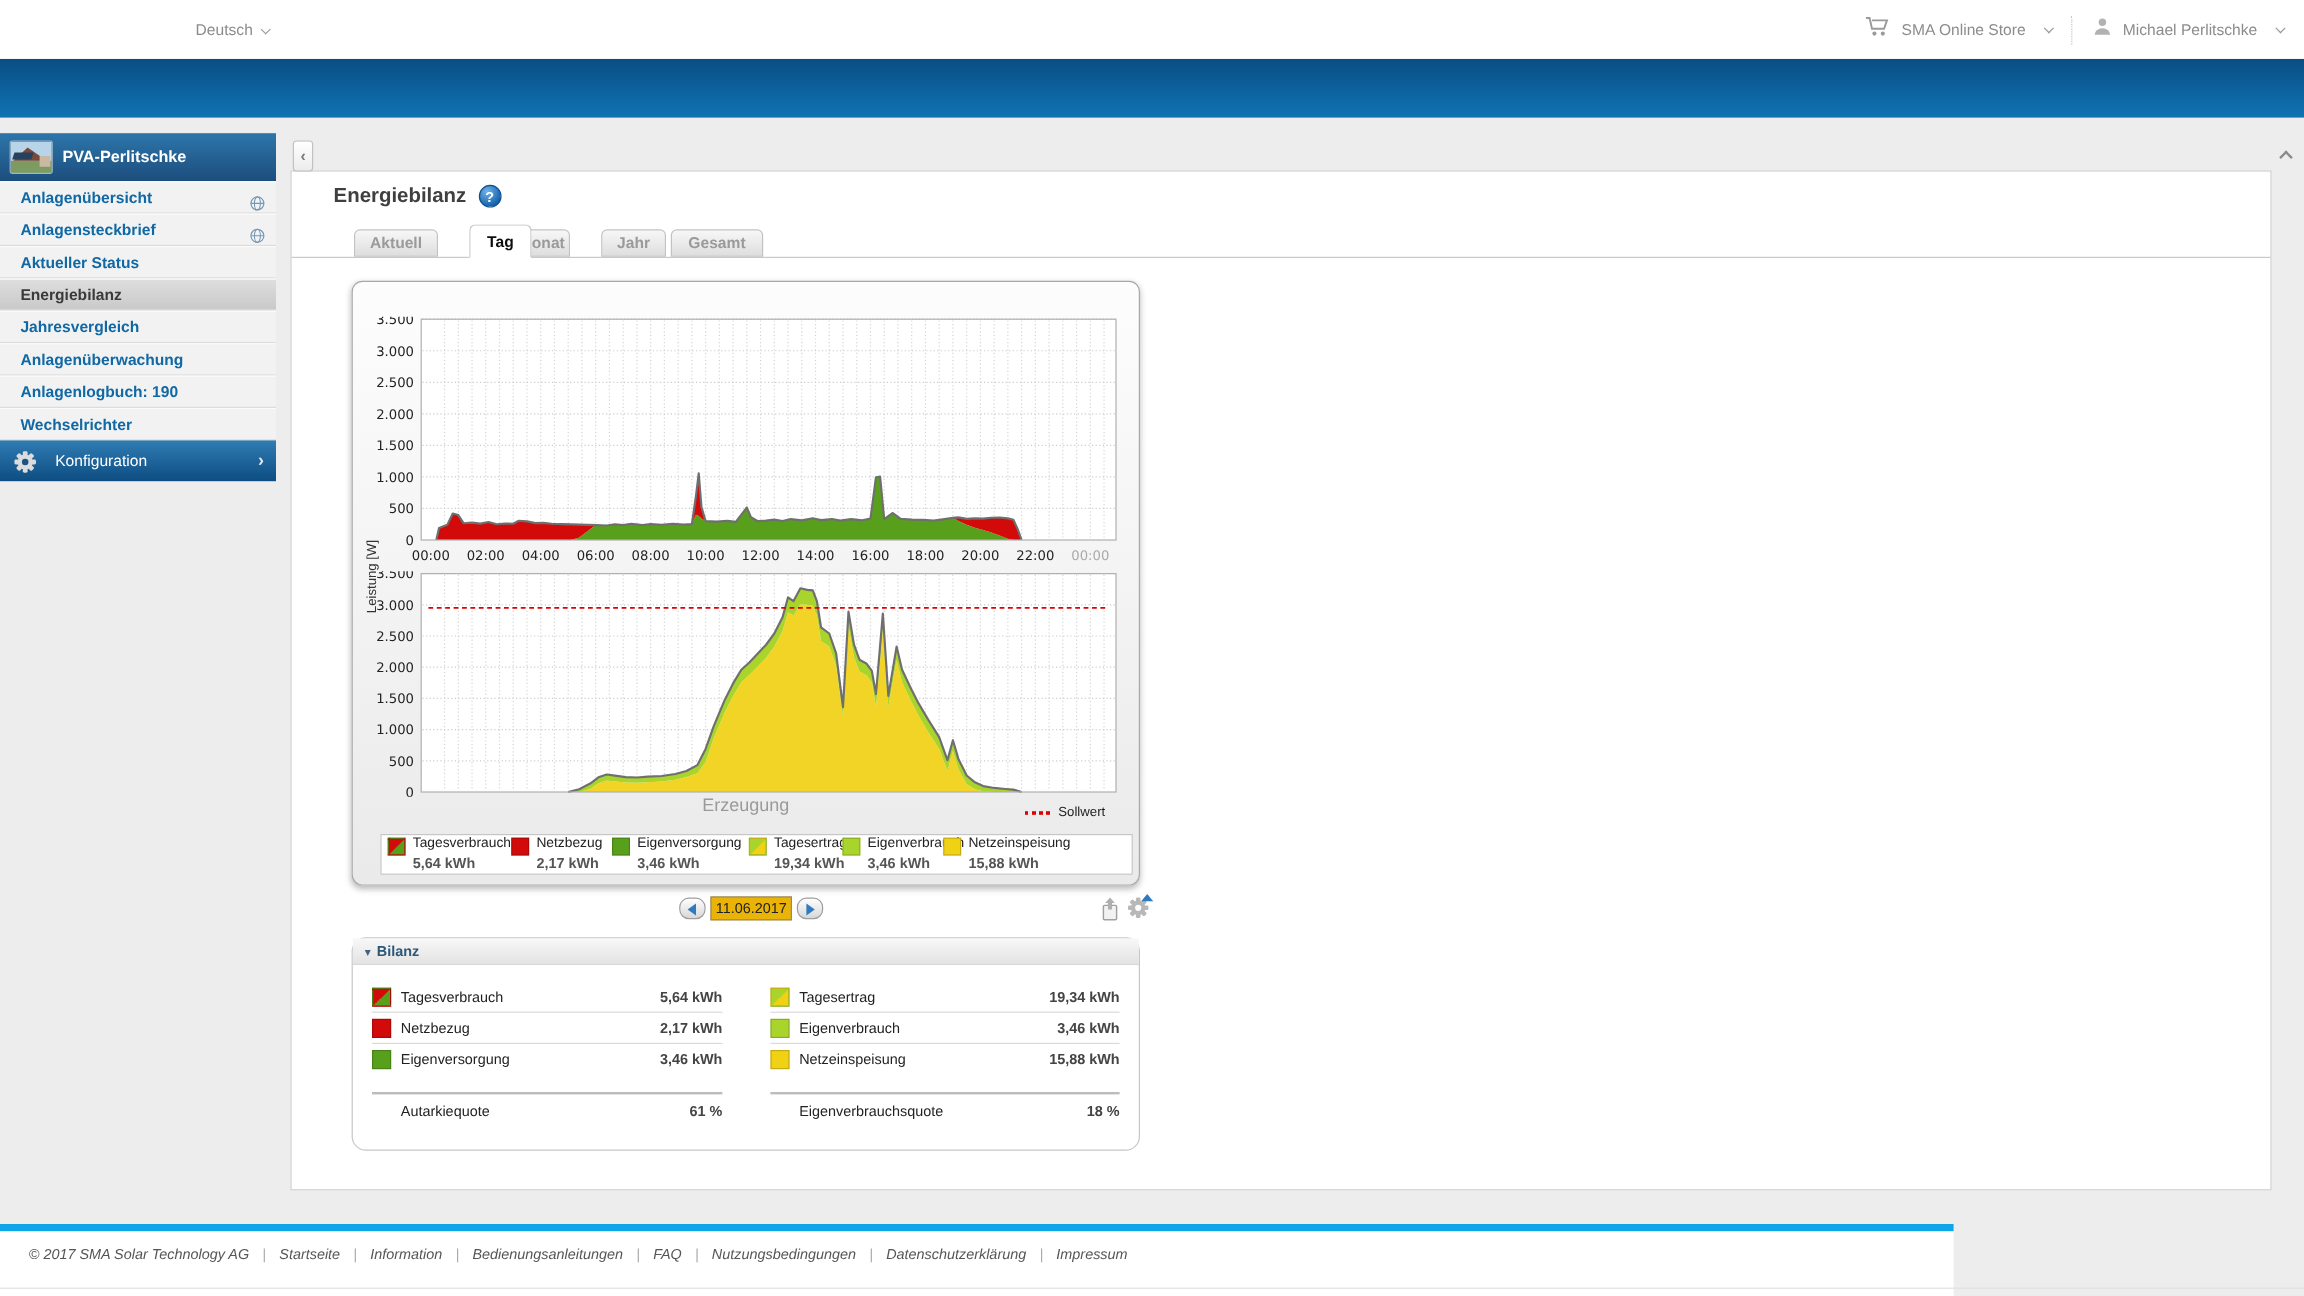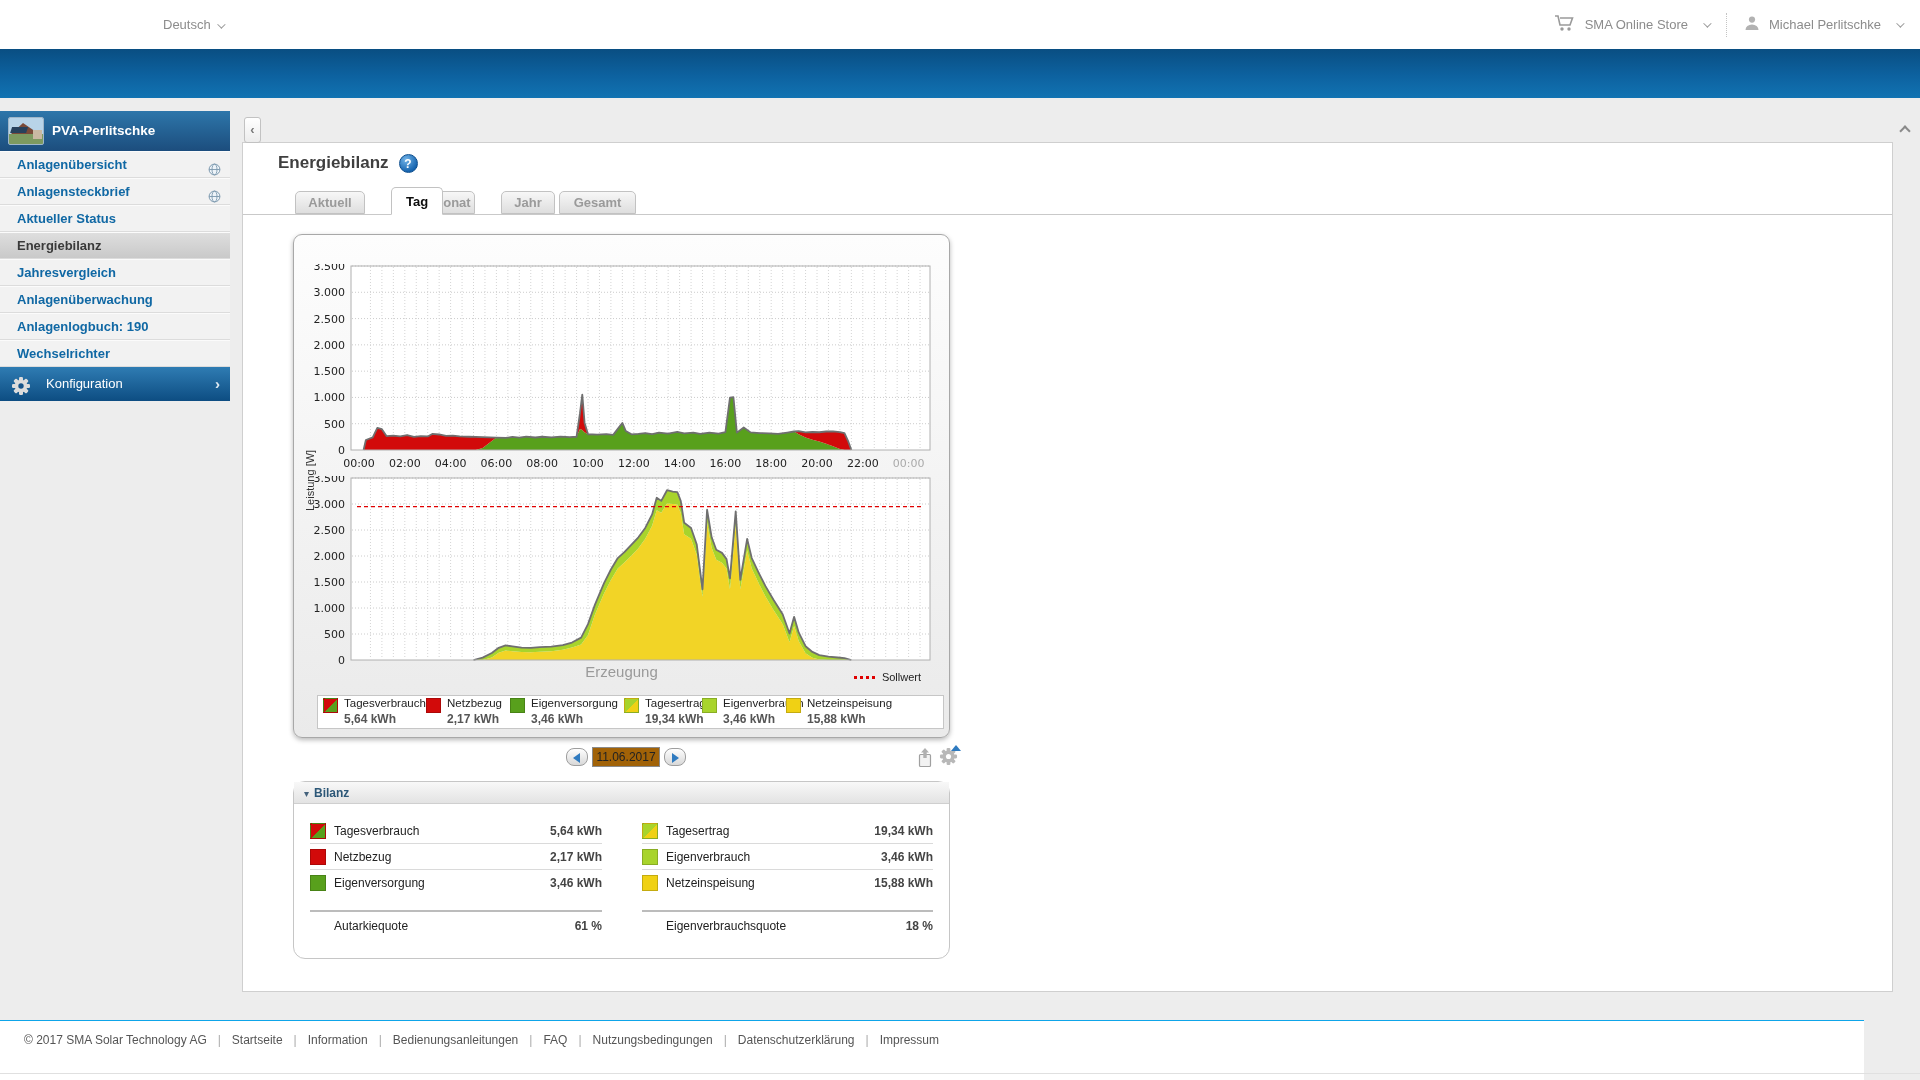--- a/index.html
+++ b/index.html
@@ -81,21 +81,21 @@
   
   .datebar { position:absolute; left:0; top:604px; width:760px; height:24px; }
   .nav-btn { position:absolute; top:1px; width:22px; height:18px; border:1px solid #9e9e9e; border-radius:8px;
              background:linear-gradient(#fefefe,#d8d8d8); cursor:pointer; }
   .nav-btn i { position:absolute; top:4px; width:0; height:0; }
   .btn-prev { left:323px; }
   .btn-prev i { left:6px; border-top:5px solid transparent; border-bottom:5px solid transparent; border-right:7px solid #2f7bc0; }
   .btn-next { left:421px; }
   .btn-next i { left:7px; border-top:5px solid transparent; border-bottom:5px solid transparent; border-left:7px solid #2f7bc0; }
   .date-input { position:absolute; left:349px; top:0; width:68px; height:20px; border:1px solid #8a8a8a; font-size:12px;
-                text-align:center; color:#222; font-family:inherit; background:#a16207; }
+                text-align:center; color:#222; font-family:inherit; background:#eab308; }
   .tool-icon { position:absolute; top:0; cursor:pointer; }
   .icon-export { left:673px; }
   .icon-settings { left:696px; }
   .settings-caret { position:absolute; left:12px; top:-2px; width:0; height:0; border-left:5px solid transparent;
                     border-right:5px solid transparent; border-bottom:6px solid #2f7bc0; }
 
   
   .bilanz { position:absolute; left:50px; top:638px; width:657px; height:178px; border:1px solid #c6c6c6; border-radius:12px; background:#fff; }
   .bilanz-header { height:22px; background:linear-gradient(#f8f8f8,#e3e3e3); border-bottom:1px solid #cfcfcf;
                    line-height:22px; padding-left:10px; font-size:12px; font-weight:bold; color:#2c5777; cursor:pointer; }
@@ -105,21 +105,21 @@
   .bz-col-right { left:348px; width:291px; }
   .bz-row { display:flex; align-items:center; height:26px; border-bottom:1px solid #dadada; }
   .bz-row.last { border-bottom:none; }
   .bz-swatch { width:16px; height:16px; border:1px solid rgba(0,0,0,0.18); flex:0 0 auto; }
   .bz-label { margin-left:8px; font-size:12px; color:#222; }
   .bz-value { margin-left:auto; font-size:12px; font-weight:bold; color:#444; }
   .bz-quote { display:flex; align-items:center; height:30px; margin-top:14px; border-top:2px solid #bcbcbc; padding-left:24px; }
   .bz-quote .bz-label { margin-left:0; }
 
   
-  .footer-zone { position:absolute; left:0; top:1020px; width:1864px; height:60px; background:#ffffff; border-top:1px solid #0ea5e9; }
+  .footer-zone { position:absolute; left:0; top:1020px; width:1628px; height:60px; background:#ffffff; border-top:6px solid #0ea5e9;font-style:italic; }
   .footer-row { position:absolute; left:24px; top:12px; display:flex; align-items:center; font-size:12px; color:#555; }
   .flink { cursor:pointer; color:#555; }
   .fsep { color:#aaa; margin:0 11px; }
   .bottom-line { position:absolute; left:0; top:1073px; width:1920px; height:1px; background:#e0e0e0; }
 </style>
 </head>
 <body>
 
 <div class="topbar">
   <div class="lang">

